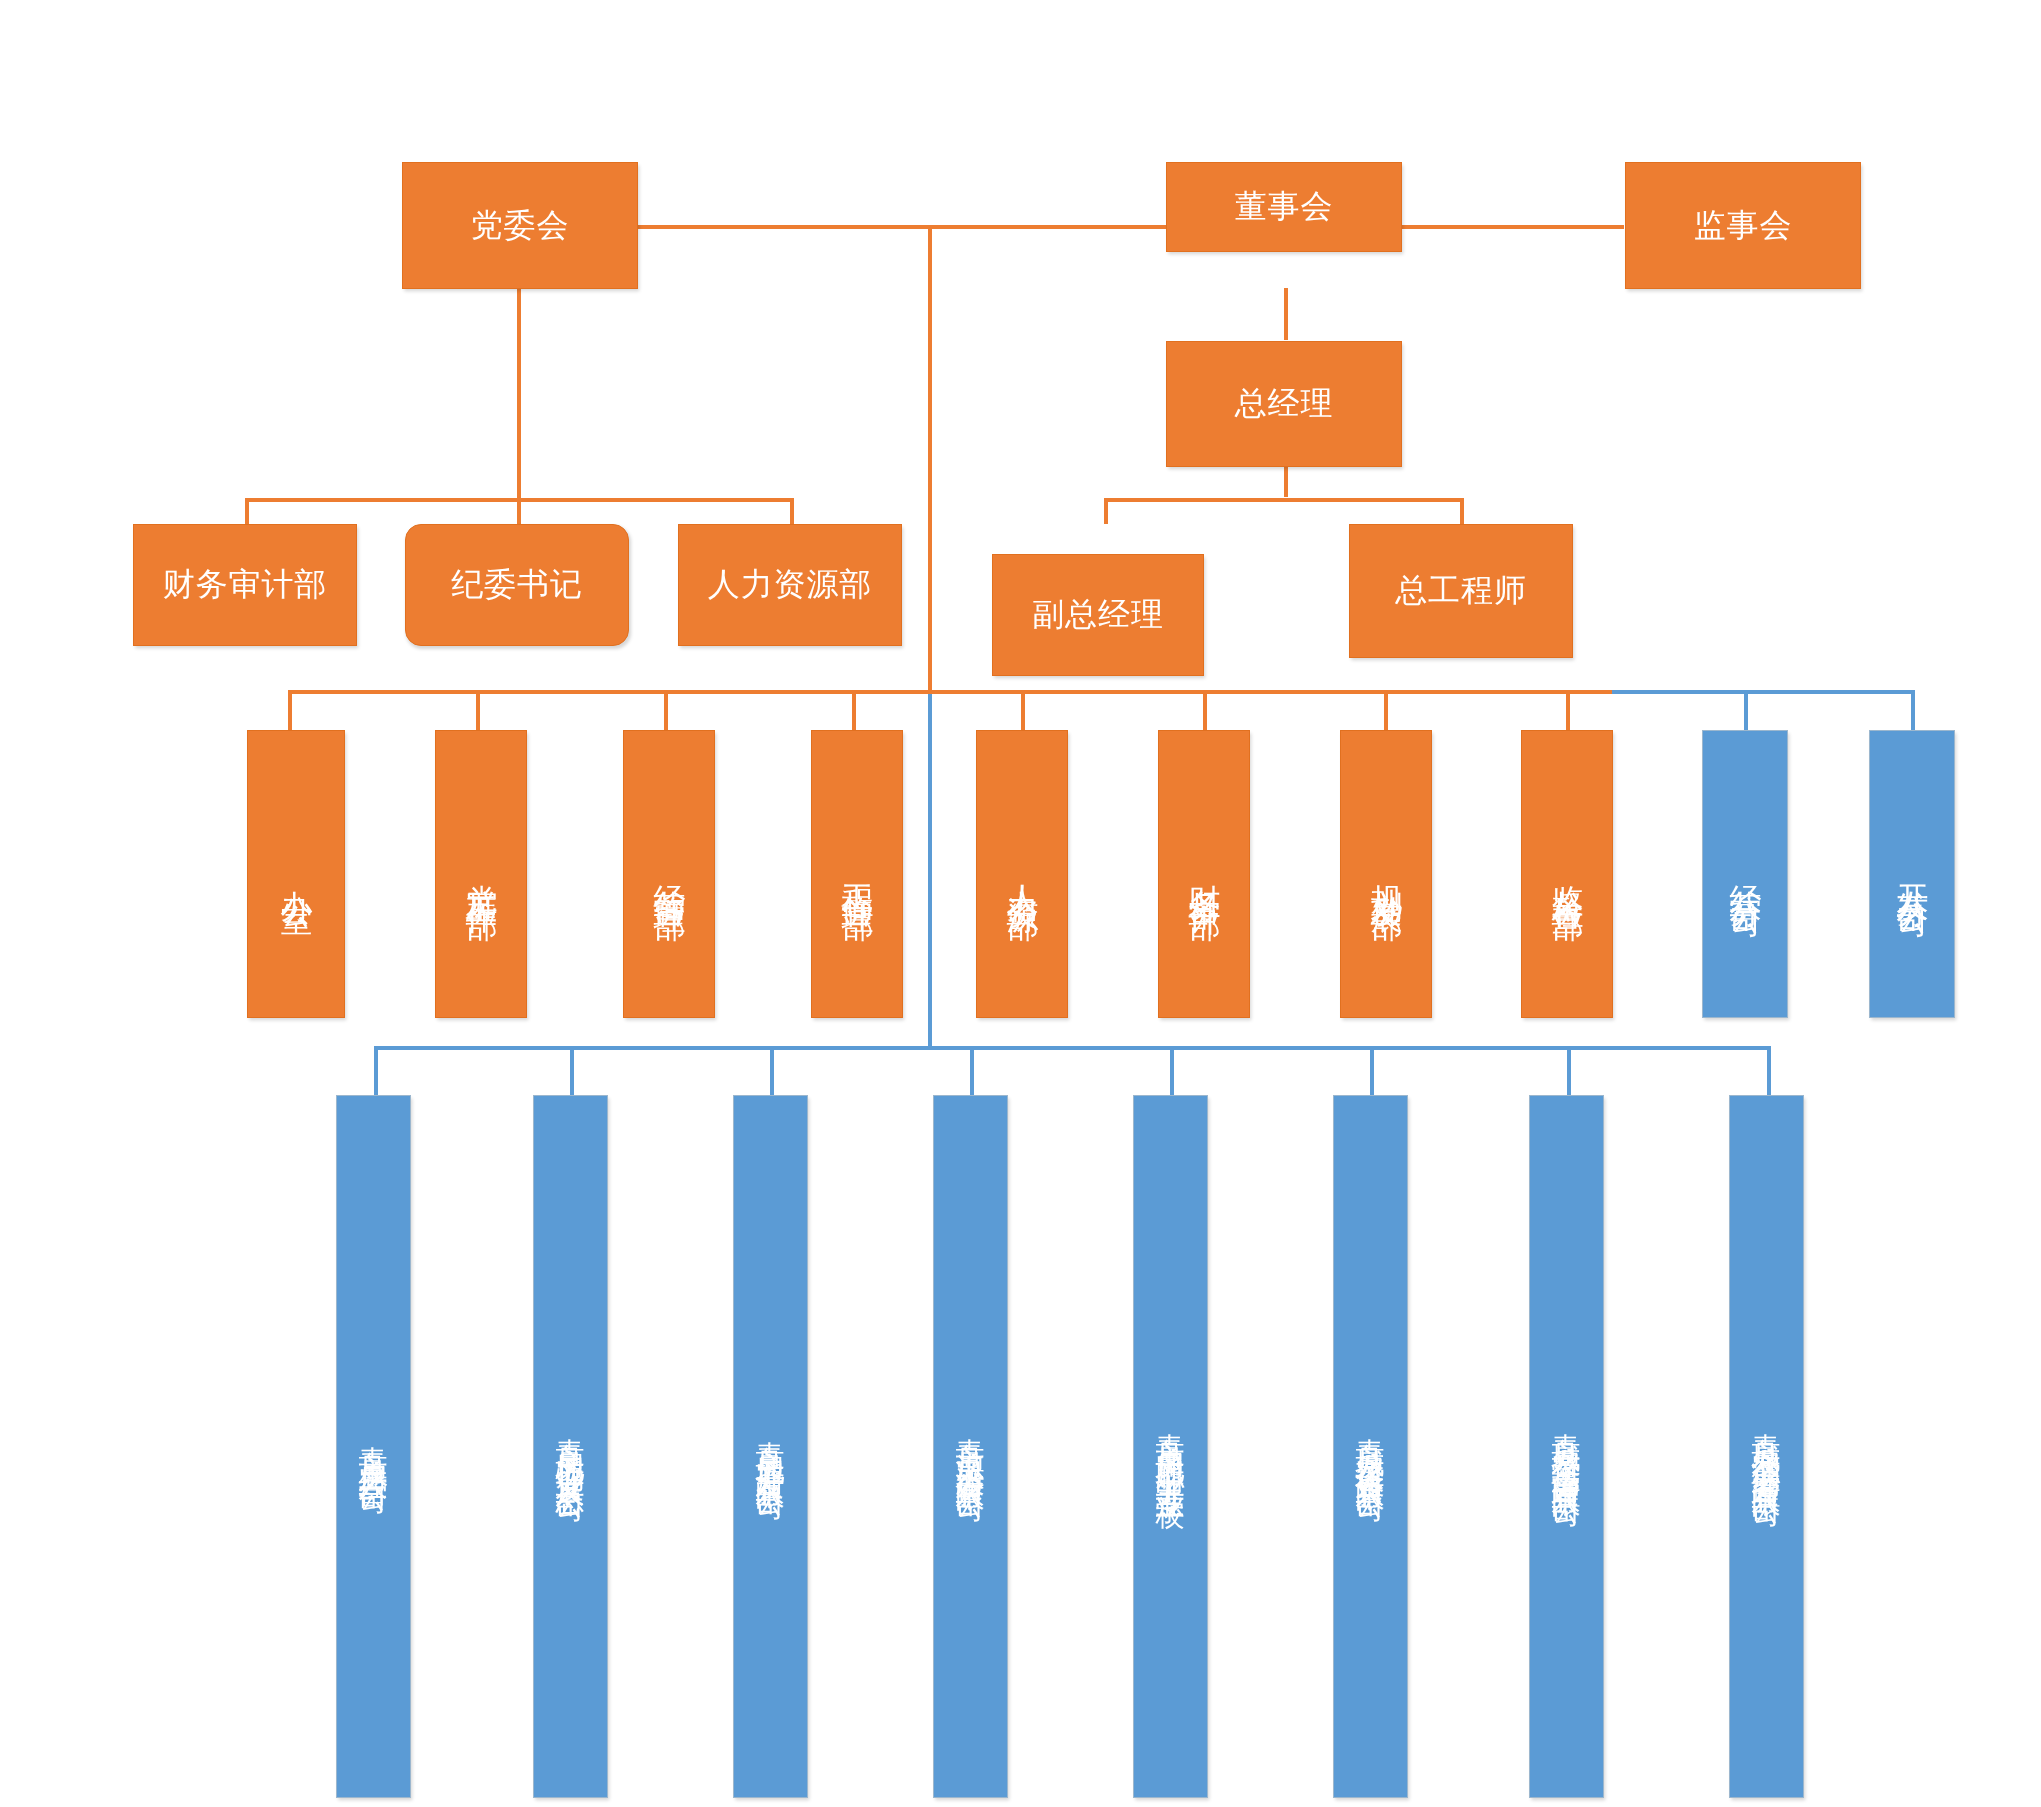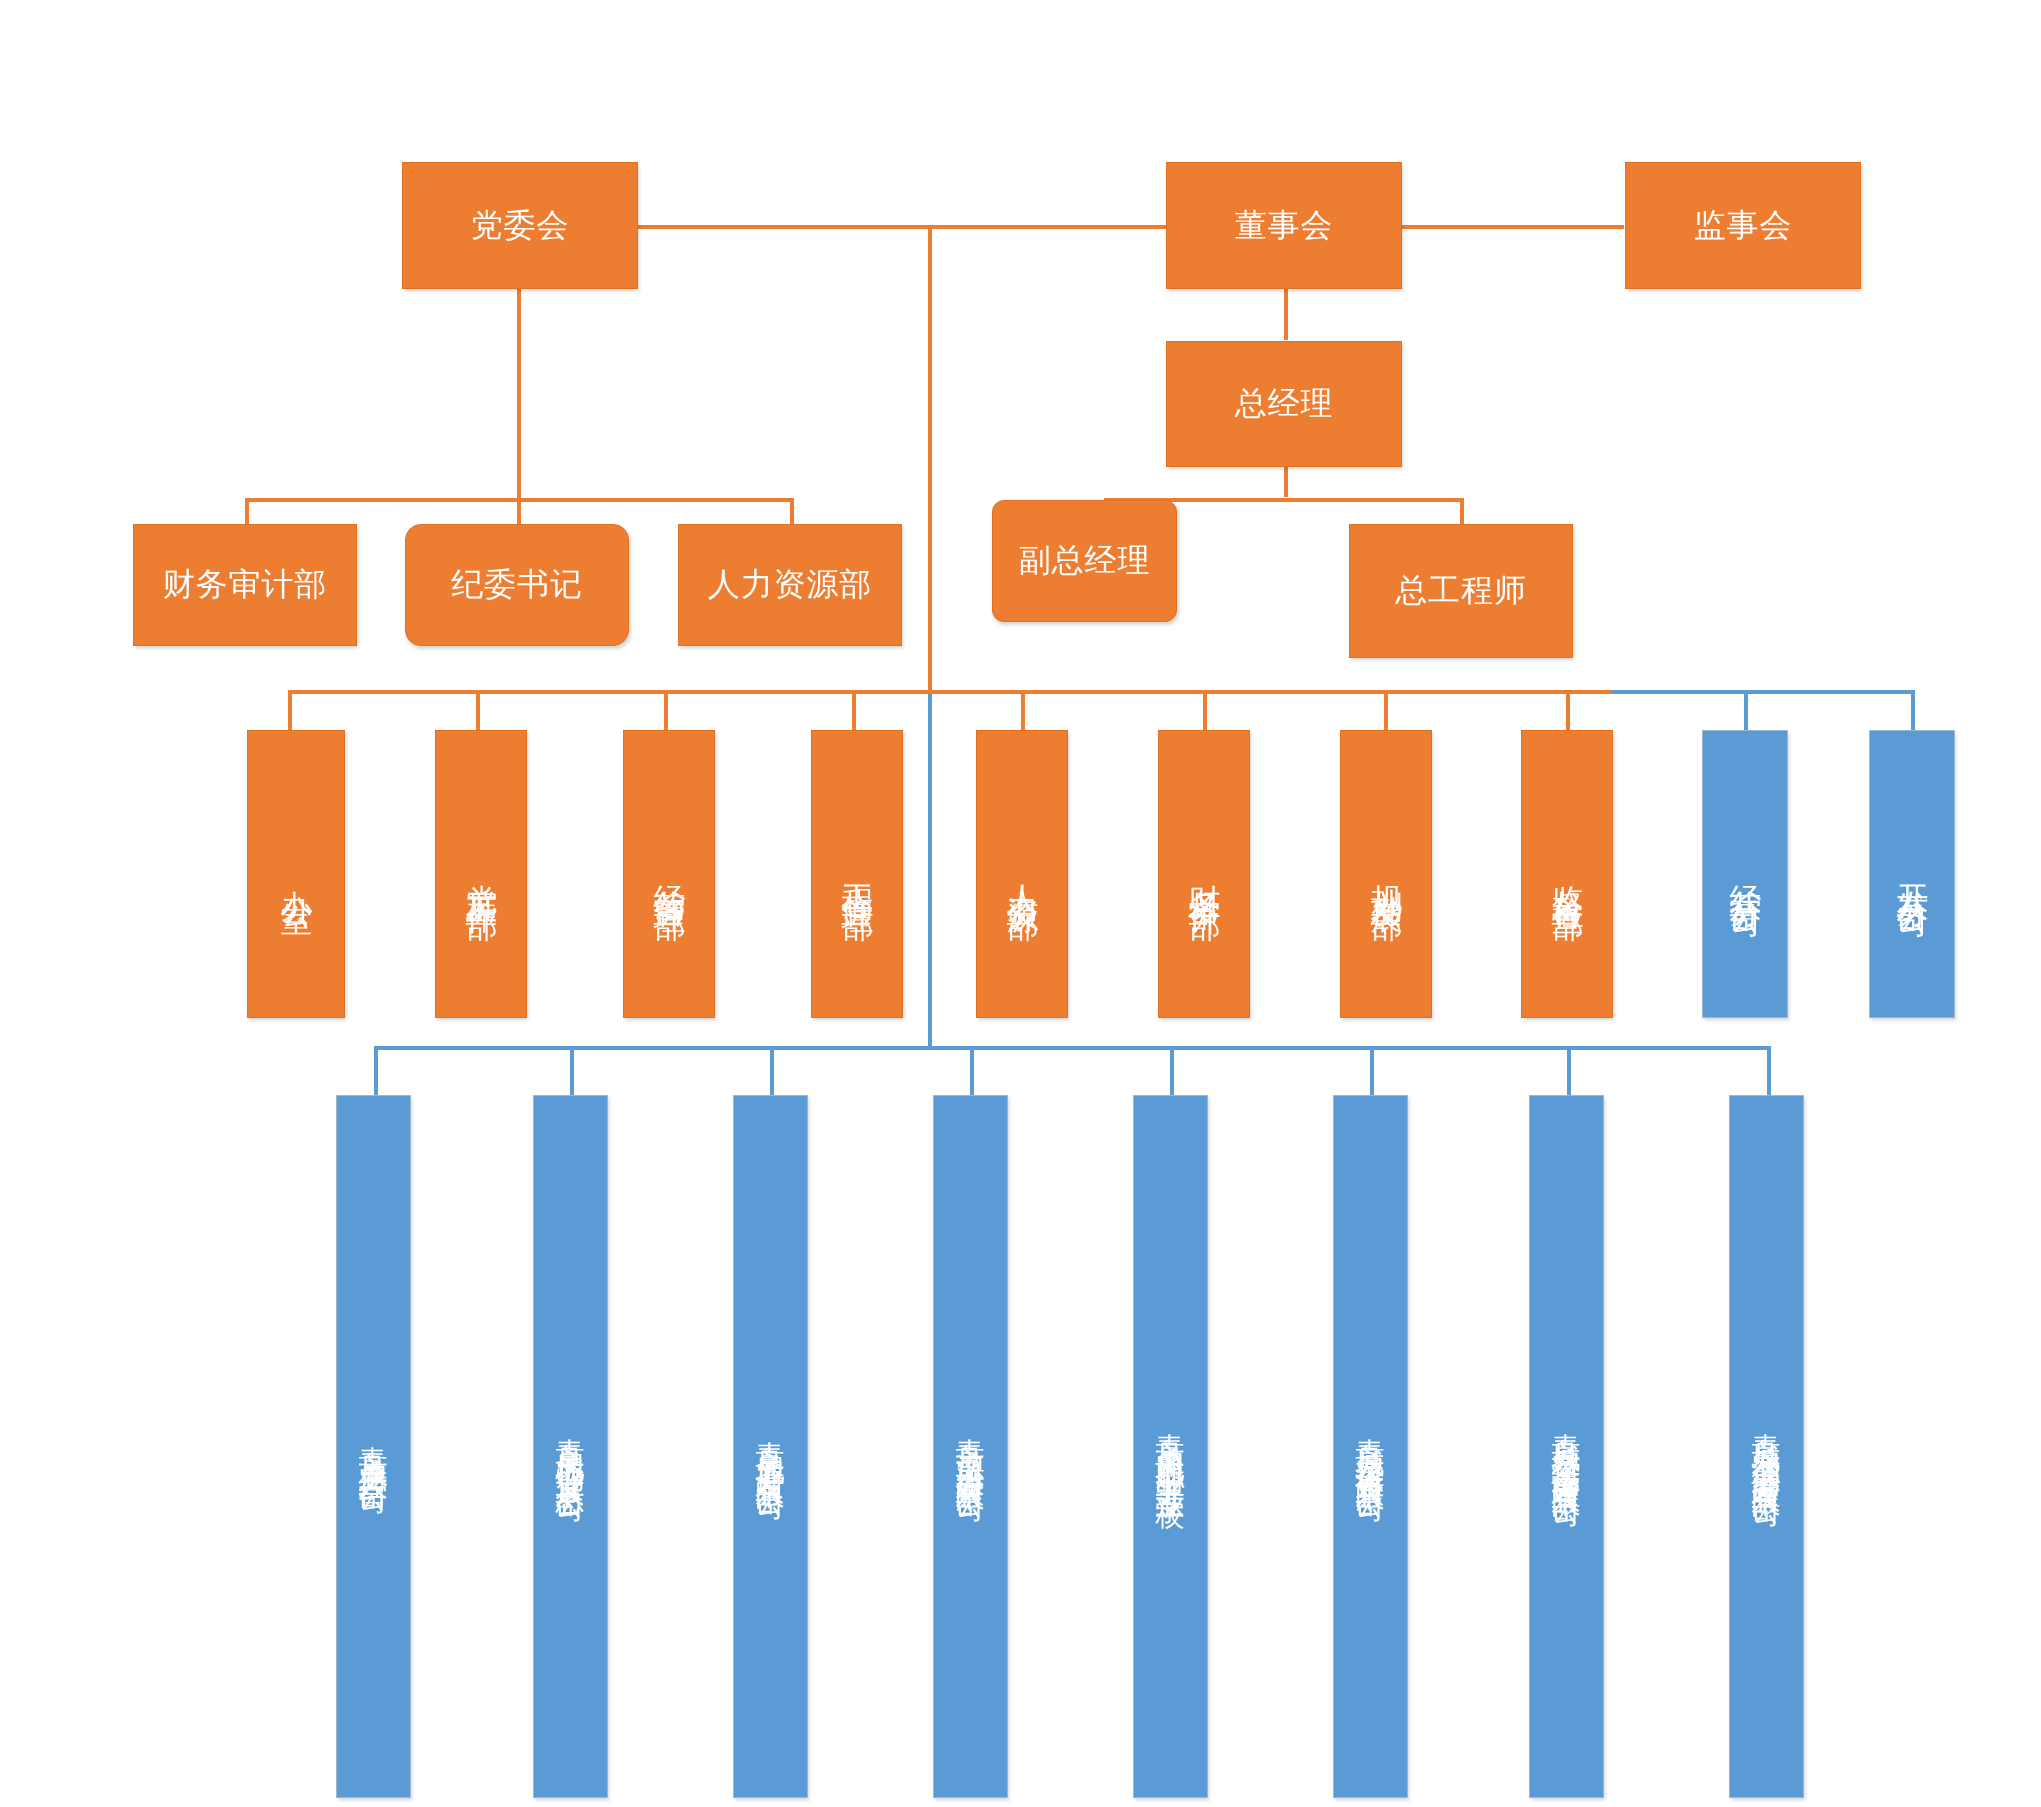--- a/index.html
+++ b/index.html
@@ -105,21 +105,21 @@
   <div class="ln v b" style="left:970px;top:1046px;height:49px;"></div>
   <div class="ln v b" style="left:1170px;top:1046px;height:49px;"></div>
   <div class="ln v b" style="left:1370px;top:1046px;height:49px;"></div>
   <div class="ln v b" style="left:1567px;top:1046px;height:49px;"></div>
   <div class="ln v b" style="left:1767px;top:1046px;height:49px;"></div>
 
   <div class="node orange horiz" style="left:402px;top:162px;width:236px;height:127px;">
     <span class="label">党委会</span>
   </div>
 
-  <div class="node orange horiz" style="left:1166px;top:162px;width:236px;height:127px;">
+  <div class="node orange horiz" style="left:1166px;top:162px;width:236px;height:90px;">
     <span class="label">董事会</span>
   </div>
 
   <div class="node orange horiz" style="left:1166px;top:341px;width:236px;height:126px;">
     <span class="label">总经理</span>
   </div>
 
   <div class="node orange horiz" style="left:1625px;top:162px;width:236px;height:127px;">
     <span class="label">监事会</span>
   </div>
@@ -127,21 +127,21 @@
   <div class="node orange horiz" style="left:133px;top:524px;width:224px;height:122px;">
     <span class="label">财务审计部</span>
   </div>
   <div class="node orange horiz" style="left:405px;top:524px;width:224px;height:122px;border-radius:16px;">
     <span class="label">纪委书记</span>
   </div>
   <div class="node orange horiz" style="left:678px;top:524px;width:224px;height:122px;">
     <span class="label">人力资源部</span>
   </div>
 
-  <div class="node orange horiz" style="left:992px;top:500px;width:185px;height:122px;border-radius:12px;">
+  <div class="node orange horiz" style="left:992px;top:554px;width:212px;height:122px;">
     <span class="label">副总经理</span>
   </div>
   <div class="node orange horiz" style="left:1349px;top:524px;width:224px;height:134px;">
     <span class="label">总工程师</span>
   </div>
 
   <div class="node orange vert" style="left:247px;top:730px;width:98px;height:288px;">
     <span class="label">办公室</span>
   </div>
   <div class="node orange vert" style="left:435px;top:730px;width:92px;height:288px;">

